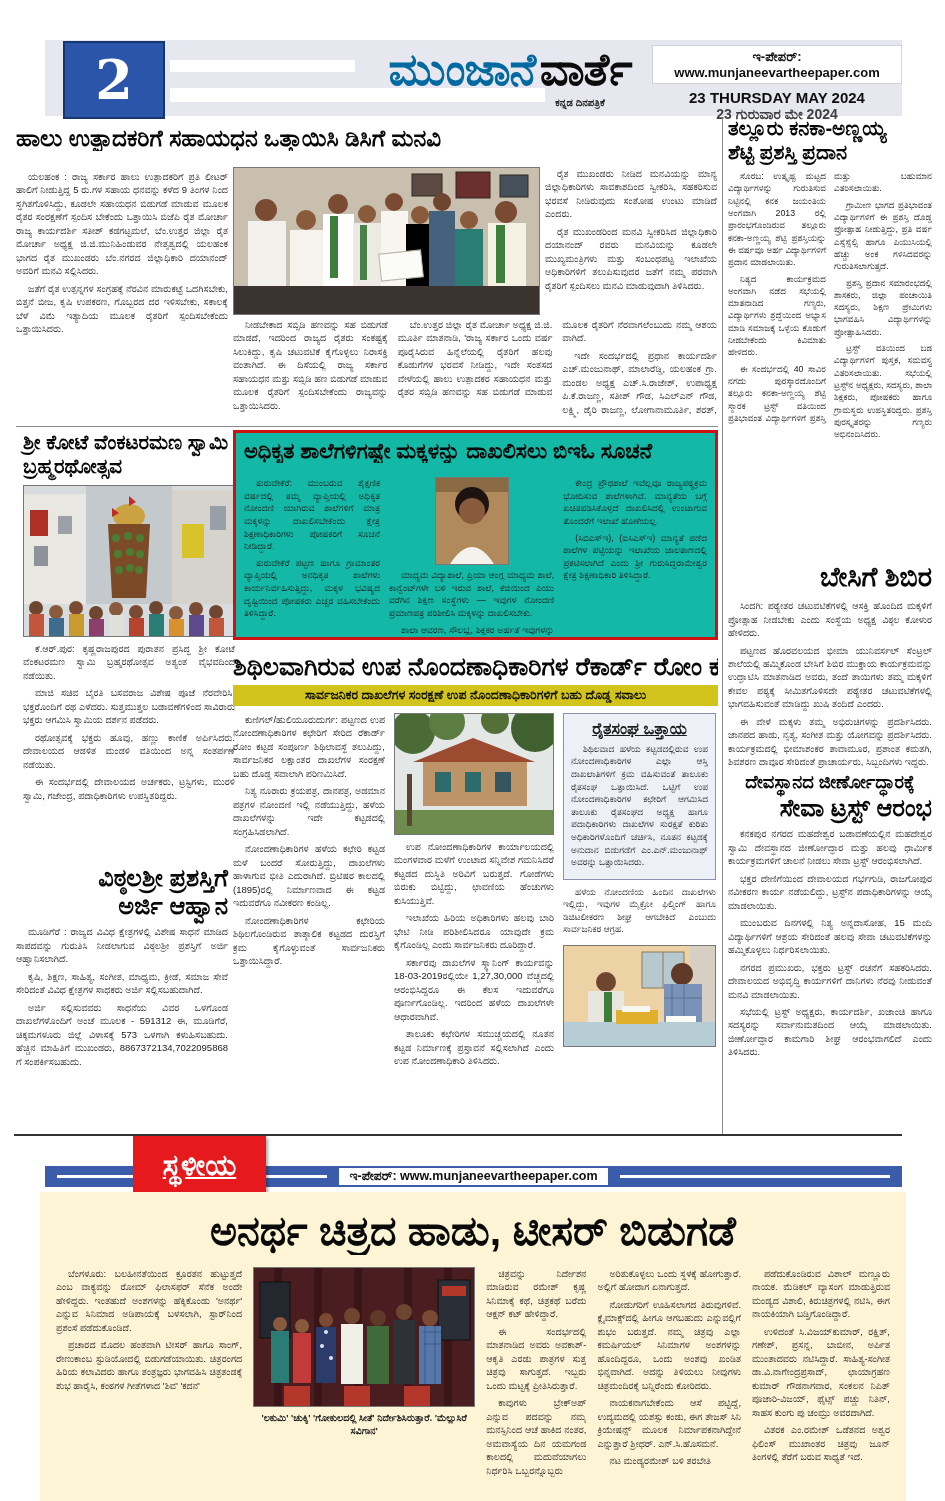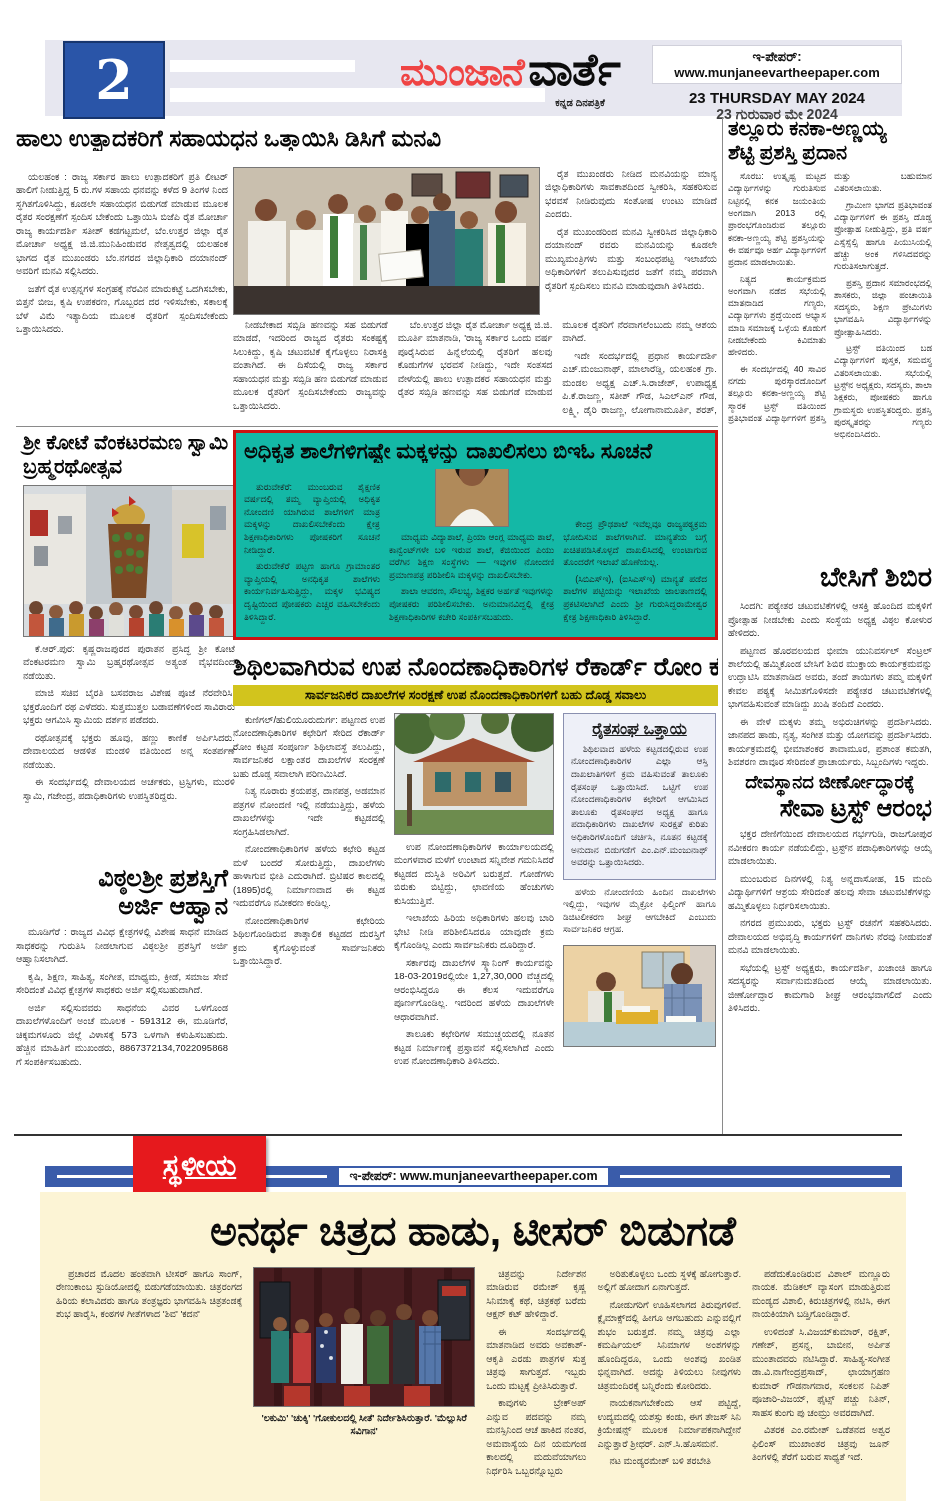--- a/index.html
+++ b/index.html
@@ -8,21 +8,21 @@
 
   
   .mast-band{position:absolute;left:45px;top:40px;width:857px;height:76px;background:#e7e7f0;}
   .mast-strip{position:absolute;background:#fff;}
   .strip1{left:170px;top:60px;width:185px;height:12px;}
   .strip2{left:170px;top:88px;width:375px;height:14px;}
   .pagenum{position:absolute;left:63px;top:41px;width:98px;height:74px;background:#2a55a8;border:2px solid #17356e;
     color:#fff;display:flex;align-items:center;justify-content:center;
     font-family:"DejaVu Serif","Liberation Serif",serif;font-size:54px;font-weight:bold;}
   .mast-title{position:absolute;left:345px;top:44px;width:330px;text-align:center;white-space:nowrap;}
-  .mast-title .red{color:#ef4444;font-size:38px;font-weight:bold;letter-spacing:-1px;}
+  .mast-title .red{color:#0369a1;font-size:45px;font-weight:bold;letter-spacing:-1px;}
   .mast-title .blk{color:#0c0c0c;font-size:45px;font-weight:bold;letter-spacing:-1px;}
   .mast-tag{position:absolute;left:480px;top:97px;width:200px;text-align:center;font-size:10px;color:#222;font-weight:bold;}
   .rightinfo{position:absolute;left:652px;top:45px;width:250px;text-align:center;}
   .epaper-box{background:#fff;border:1px solid #d0d0da;padding:3px 4px;font-weight:bold;font-size:13px;color:#101010;}
   .date-en{margin-top:5px;font-weight:bold;font-size:15px;color:#101010;}
   .date-kn{font-weight:bold;font-size:14px;color:#404040;}
 
   
   .vrule{position:absolute;background:#8a8a8a;width:1px;}
   .hrule{position:absolute;background:#8a8a8a;height:1px;}
@@ -61,21 +61,21 @@
 
   #temple{position:absolute;left:23px;top:430px;width:212px;}
   #temple .photo{width:210px;height:150px;margin:7px 0 5px 0;}
   #temple .body{height:205px;overflow:hidden;}
   #vitthala{position:absolute;left:16px;top:864px;width:212px;}
   #vitthala .body{margin-top:6px;height:198px;overflow:hidden;}
 
   #beo{position:absolute;left:233px;top:430px;width:485px;height:210px;border:3px solid #cc1212;background:#14b8a6;
     box-sizing:border-box;padding:5px 8px;}
   #beo .hl-md{font-size:21px;white-space:nowrap;overflow:hidden;}
-  #beo .beo-cols{display:flex;gap:9px;margin-top:6px;height:158px;overflow:hidden;align-items:flex-end;}
+  #beo .beo-cols{display:flex;gap:9px;margin-top:14px;height:158px;overflow:hidden;}
   #beo .bc1{width:140px;} #beo .bc2{width:170px;} #beo .bc3{width:148px;}
   #beo .portrait{width:72px;height:86px;margin:0 auto 4px auto;}
 
   #record{position:absolute;left:233px;top:652px;width:485px;height:480px;overflow:hidden;}
   #record .hl-lg{font-size:25px;white-space:nowrap;overflow:hidden;}
   .subhead-bar{margin-top:4px;background:#d2c41d;color:#101000;font-weight:bold;font-size:12.5px;
     text-align:center;padding:3px 2px;}
   #record .rec-cols{display:flex;gap:9px;margin-top:7px;align-items:flex-end;}
   .rc1{width:152px;height:428px;} .rc2{width:160px;height:428px;} .rc3{width:153px;height:428px;}
   .rc2 .photo{width:158px;height:120px;margin-bottom:5px;}
@@ -195,20 +195,21 @@
         <p class="para">ಸಿಂದಗಿ: ಪಠ್ಯೇತರ ಚಟುವಟಿಕೆಗಳಲ್ಲಿ ಆಸಕ್ತಿ ಹೊಂದಿದ ಮಕ್ಕಳಿಗೆ ಪ್ರೋತ್ಸಾಹ ನೀಡಬೇಕು ಎಂದು ಸಂಸ್ಥೆಯ ಅಧ್ಯಕ್ಷ ವಿಠ್ಠಲ ಕೋಳುರ ಹೇಳಿದರು.</p>
         <p class="para">ಪಟ್ಟಣದ ಹೊರವಲಯದ ಭೀಮಾ ಯುನಿವರ್ಸಲ್ ಸೆಂಟ್ರಲ್ ಶಾಲೆಯಲ್ಲಿ ಹಮ್ಮಿಕೊಂಡ ಬೇಸಿಗೆ ಶಿಬಿರ ಮುಕ್ತಾಯ ಕಾರ್ಯಕ್ರಮವನ್ನು ಉದ್ಘಾಟಿಸಿ ಮಾತನಾಡಿದ ಅವರು, ತಂದೆ ತಾಯಿಗಳು ತಮ್ಮ ಮಕ್ಕಳಿಗೆ ಕೇವಲ ಪಠ್ಯಕ್ಕೆ ಸೀಮಿತಗೊಳಿಸದೇ ಪಠ್ಯೇತರ ಚಟುವಟಿಕೆಗಳಲ್ಲಿ ಭಾಗವಹಿಸುವಂತೆ ಮಾಡಿದ್ದು ಖುಷಿ ತಂದಿದೆ ಎಂದರು.</p>
         <p class="para">ಈ ವೇಳೆ ಮಕ್ಕಳು ತಮ್ಮ ಅಭಿರುಚಿಗಳನ್ನು ಪ್ರದರ್ಶಿಸಿದರು. ಜಾನಪದ ಹಾಡು, ನೃತ್ಯ, ಸಂಗೀತ ಮತ್ತು ಯೋಗವನ್ನು ಪ್ರದರ್ಶಿಸಿದರು. ಕಾರ್ಯಕ್ರಮದಲ್ಲಿ ಭೀಮಾಶಂಕರ ತಾವಾಮೂರ, ಪ್ರಶಾಂತ ಕಮತಗಿ, ಶಿವಶರಣ ದಾವೂರ ಸೇರಿದಂತೆ ಪ್ರಾಚಾರ್ಯರು, ಸಿಬ್ಬಂದಿಗಳು ಇದ್ದರು.</p>
       </div>
   </div>
 
   <div id="trust">
     <div class="hl-sm">ದೇವಸ್ಥಾನದ ಜೀರ್ಣೋದ್ಧಾರಕ್ಕೆ</div>
     <div class="hl-lg">ಸೇವಾ ಟ್ರಸ್ಟ್ ಆರಂಭ</div>
     <div class="body col fz95">
+        <p class="para">ಕನಕಪುರ ನಗರದ ಮಹದೇಶ್ವರ ಬಡಾವಣೆಯಲ್ಲಿನ ಮಹದೇಶ್ವರ ಸ್ವಾಮಿ ದೇವಸ್ಥಾನದ ಜೀರ್ಣೋದ್ಧಾರ ಮತ್ತು ಹಲವು ಧಾರ್ಮಿಕ ಕಾರ್ಯಕ್ರಮಗಳಿಗೆ ಚಾಲನೆ ನೀಡಲು ಸೇವಾ ಟ್ರಸ್ಟ್ ಆರಂಭಿಸಲಾಗಿದೆ.</p>
         <p class="para">ಭಕ್ತರ ದೇಣಿಗೆಯಿಂದ ದೇವಾಲಯದ ಗರ್ಭಗುಡಿ, ರಾಜಗೋಪುರ ನವೀಕರಣ ಕಾರ್ಯ ನಡೆಯಲಿದ್ದು, ಟ್ರಸ್ಟ್‌ನ ಪದಾಧಿಕಾರಿಗಳನ್ನು ಆಯ್ಕೆ ಮಾಡಲಾಯಿತು.</p>
         <p class="para">ಮುಂಬರುವ ದಿನಗಳಲ್ಲಿ ನಿತ್ಯ ಅನ್ನದಾಸೋಹ, 15 ಮಂದಿ ವಿದ್ಯಾರ್ಥಿಗಳಿಗೆ ಆಶ್ರಯ ಸೇರಿದಂತೆ ಹಲವು ಸೇವಾ ಚಟುವಟಿಕೆಗಳನ್ನು ಹಮ್ಮಿಕೊಳ್ಳಲು ನಿರ್ಧರಿಸಲಾಯಿತು.</p>
         <p class="para">ನಗರದ ಪ್ರಮುಖರು, ಭಕ್ತರು ಟ್ರಸ್ಟ್ ರಚನೆಗೆ ಸಹಕರಿಸಿದರು. ದೇವಾಲಯದ ಅಭಿವೃದ್ಧಿ ಕಾರ್ಯಗಳಿಗೆ ದಾನಿಗಳು ನೆರವು ನೀಡುವಂತೆ ಮನವಿ ಮಾಡಲಾಯಿತು.</p>
         <p class="para">ಸಭೆಯಲ್ಲಿ ಟ್ರಸ್ಟ್ ಅಧ್ಯಕ್ಷರು, ಕಾರ್ಯದರ್ಶಿ, ಖಜಾಂಚಿ ಹಾಗೂ ಸದಸ್ಯರನ್ನು ಸರ್ವಾನುಮತದಿಂದ ಆಯ್ಕೆ ಮಾಡಲಾಯಿತು. ಜೀರ್ಣೋದ್ಧಾರ ಕಾಮಗಾರಿ ಶೀಘ್ರ ಆರಂಭವಾಗಲಿದೆ ಎಂದು ತಿಳಿಸಿದರು.</p>
       </div>
   </div>
 
   <div id="temple">
     <div class="hl-md">ಶ್ರೀ ಕೋಟೆ ವೆಂಕಟರಮಣ ಸ್ವಾಮಿ ಬ್ರಹ್ಮರಥೋತ್ಸವ</div>
     <div class="photo">
@@ -266,21 +267,21 @@
         <p class="para">ಮಾಜಿ ಸಚಿವ ಬೈರತಿ ಬಸವರಾಜ ವಿಶೇಷ ಪೂಜೆ ನೆರವೇರಿಸಿ, ಭಕ್ತರೊಂದಿಗೆ ರಥ ಎಳೆದರು. ಸುತ್ತಮುತ್ತಲ ಬಡಾವಣೆಗಳಿಂದ ಸಾವಿರಾರು ಭಕ್ತರು ಆಗಮಿಸಿ ಸ್ವಾಮಿಯ ದರ್ಶನ ಪಡೆದರು.</p>
         <p class="para">ರಥೋತ್ಸವಕ್ಕೆ ಭಕ್ತರು ಹೂವು, ಹಣ್ಣು ಕಾಣಿಕೆ ಅರ್ಪಿಸಿದರು. ದೇವಾಲಯದ ಆಡಳಿತ ಮಂಡಳಿ ವತಿಯಿಂದ ಅನ್ನ ಸಂತರ್ಪಣೆ ನಡೆಯಿತು.</p>
         <p class="para">ಈ ಸಂದರ್ಭದಲ್ಲಿ ದೇವಾಲಯದ ಅರ್ಚಕರು, ಟ್ರಸ್ಟಿಗಳು, ಮುರಳಿ ಸ್ವಾಮಿ, ಗಜೇಂದ್ರ, ಪದಾಧಿಕಾರಿಗಳು ಉಪಸ್ಥಿತರಿದ್ದರು.</p>
       </div>
   </div>
 
   <div id="vitthala">
     <div class="hl-lg">ವಿಠ್ಠಲಶ್ರೀ ಪ್ರಶಸ್ತಿಗೆ</div>
     <div class="hl-lg">ಅರ್ಜಿ ಆಹ್ವಾನ</div>
     <div class="body col fz95">
-        <p class="para">ಮೂಡಿಗೆರೆ : ರಾಜ್ಯದ ವಿವಿಧ ಕ್ಷೇತ್ರಗಳಲ್ಲಿ ವಿಶೇಷ ಸಾಧನೆ ಮಾಡಿದ ಸಾಧಕರನ್ನು ಗುರುತಿಸಿ ನೀಡಲಾಗುವ ವಿಠ್ಠಲಶ್ರೀ ಪ್ರಶಸ್ತಿಗೆ ಅರ್ಜಿ ಆಹ್ವಾನಿಸಲಾಗಿದೆ.</p>
+        <p class="para">ಮೂಡಿಗೆರೆ : ರಾಜ್ಯದ ವಿವಿಧ ಕ್ಷೇತ್ರಗಳಲ್ಲಿ ವಿಶೇಷ ಸಾಧನೆ ಮಾಡಿದ ಸಾಪದವನ್ನು ಗುರುತಿಸಿ ನೀಡಲಾಗುವ ವಿಠ್ಠಲಶ್ರೀ ಪ್ರಶಸ್ತಿಗೆ ಅರ್ಜಿ ಆಹ್ವಾನಿಸಲಾಗಿದೆ.</p>
         <p class="para">ಕೃಷಿ, ಶಿಕ್ಷಣ, ಸಾಹಿತ್ಯ, ಸಂಗೀತ, ಮಾಧ್ಯಮ, ಕ್ರೀಡೆ, ಸಮಾಜ ಸೇವೆ ಸೇರಿದಂತೆ ವಿವಿಧ ಕ್ಷೇತ್ರಗಳ ಸಾಧಕರು ಅರ್ಜಿ ಸಲ್ಲಿಸಬಹುದಾಗಿದೆ.</p>
         <p class="para">ಅರ್ಜಿ ಸಲ್ಲಿಸುವವರು ಸಾಧನೆಯ ವಿವರ ಒಳಗೊಂಡ ದಾಖಲೆಗಳೊಂದಿಗೆ ಅಂಚೆ ಮೂಲಕ - 591312 ಈ, ಮೂಡಿಗೆರೆ, ಚಿಕ್ಕಮಗಳೂರು ಜಿಲ್ಲೆ ವಿಳಾಸಕ್ಕೆ 573 ಒಳಗಾಗಿ ಕಳುಹಿಸಬಹುದು. ಹೆಚ್ಚಿನ ಮಾಹಿತಿಗೆ ಮುಖಂಡರು, 8867372134,7022095868 ಗೆ ಸಂಪರ್ಕಿಸಬಹುದು.</p>
       </div>
   </div>
 
   <div id="beo">
     <div class="hl-md">ಅಧಿಕೃತ ಶಾಲೆಗಳಿಗಷ್ಟೇ ಮಕ್ಕಳನ್ನು ದಾಖಲಿಸಲು ಬಿಇಓ ಸೂಚನೆ</div>
     <div class="beo-cols">
       <div class="bc1 col fz90">
           <p class="para">ತುರುವೇಕೆರೆ: ಮುಂಬರುವ ಶೈಕ್ಷಣಿಕ ವರ್ಷದಲ್ಲಿ ತಮ್ಮ ವ್ಯಾಪ್ತಿಯಲ್ಲಿ ಅಧಿಕೃತ ನೋಂದಣಿ ಯಾಗಿರುವ ಶಾಲೆಗಳಿಗೆ ಮಾತ್ರ ಮಕ್ಕಳನ್ನು ದಾಖಲಿಸಬೇಕೆಂದು ಕ್ಷೇತ್ರ ಶಿಕ್ಷಣಾಧಿಕಾರಿಗಳು ಪೋಷಕರಿಗೆ ಸೂಚನೆ ನೀಡಿದ್ದಾರೆ.</p>
@@ -380,20 +381,21 @@
     <div class="bar-line"></div>
     <div class="bar-epaper">ಇ-ಪೇಪರ್: www.munjaneevartheepaper.com</div>
     <div class="bar-line"></div>
   </div>
   <div class="local-badge">ಸ್ಥಳೀಯ</div>
 
   <div id="anartha">
     <div class="hl-huge">ಅನರ್ಥ ಚಿತ್ರದ ಹಾಡು, ಟೀಸರ್ ಬಿಡುಗಡೆ</div>
     <div class="an-cols">
       <div class="a1 col fz95">
+          <p class="para">ಬೆಂಗಳೂರು: ಬಲಹೀನತೆಯಿಂದ ಕ್ರೂರತನ ಹುಟ್ಟುತ್ತದೆ ಎಂಬ ವಾಕ್ಯವನ್ನು ರೋಮ್ ಫಿಲಾಸಫರ್ ಸೆನೆಕ ಅಂದೇ ಹೇಳಿದ್ದರು. ಇಂತಹುದೆ ಅಂಶಗಳನ್ನು ಹೆಕ್ಕಿಕೊಂಡು 'ಅನರ್ಥ' ಎನ್ನುವ ಸಿನಿಮಾದ ಅಡಿಪಾಯಕ್ಕೆ ಬಳಸಲಾಗಿ, ಸ್ಟಾರ್‌ನಿಂದ ಪ್ರಶಂಸೆ ಪಡೆದುಕೊಂಡಿದೆ.</p>
           <p class="para">ಪ್ರಚಾರದ ಮೊದಲ ಹಂತವಾಗಿ ಟೀಸರ್ ಹಾಗೂ ಸಾಂಗ್, ರೇಣುಕಾಂಬ ಸ್ಟುಡಿಯೋದಲ್ಲಿ ಬಿಡುಗಡೆಯಾಯಿತು. ಚಿತ್ರರಂಗದ ಹಿರಿಯ ಕಲಾವಿದರು ಹಾಗೂ ತಂತ್ರಜ್ಞರು ಭಾಗವಹಿಸಿ ಚಿತ್ರತಂಡಕ್ಕೆ ಶುಭ ಹಾರೈಸಿ, ಕಂಠಗಳ ಗೀತೆಗಳಾದ 'ಶಿವ' 'ಕದನ'</p>
         </div>
       <div class="amid">
         <div class="photo">
           <svg viewBox="0 0 220 138" width="220" height="138">
             <rect width="220" height="138" fill="#4a1d20"></rect>
             <rect x="20" y="0" width="8" height="138" fill="#3a1517"></rect>
             <rect x="60" y="0" width="8" height="138" fill="#3a1517"></rect>
             <rect x="100" y="0" width="8" height="138" fill="#3a1517"></rect>
             <rect x="150" y="0" width="8" height="138" fill="#3a1517"></rect>

